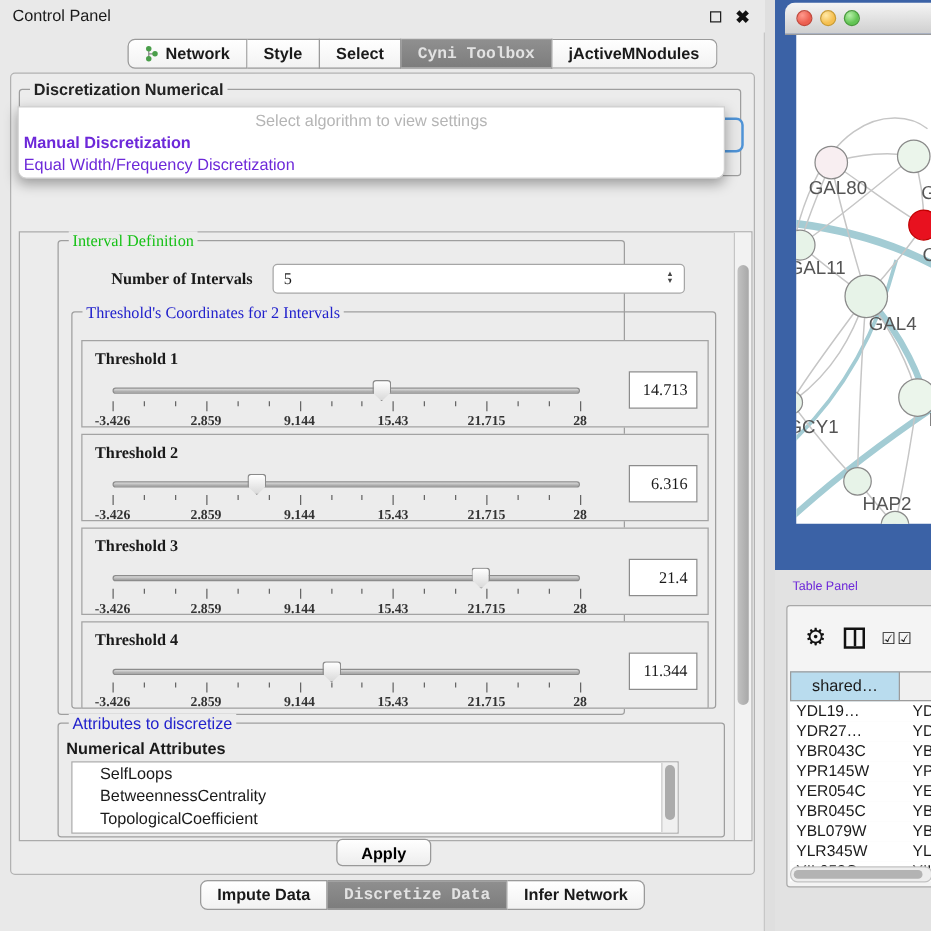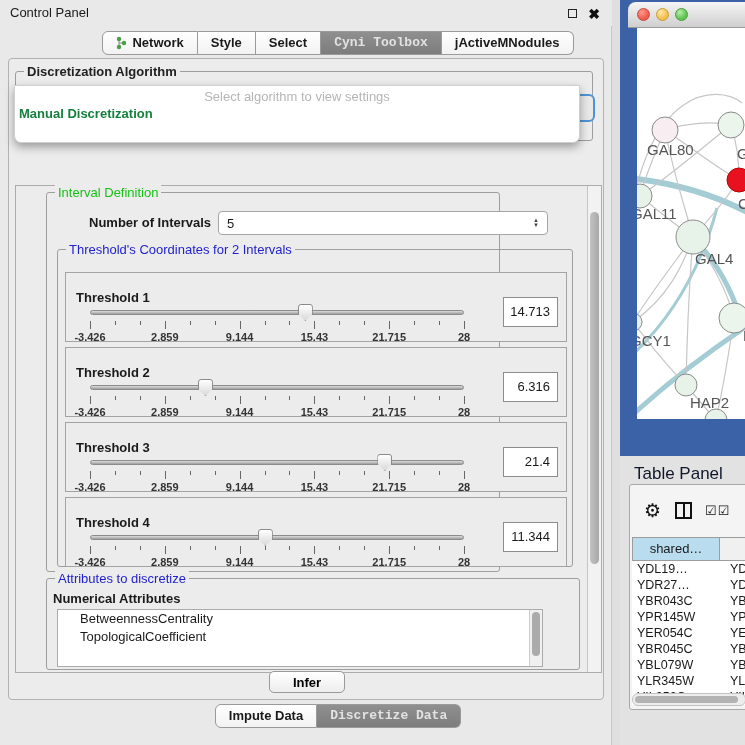--- a/index.html
+++ b/index.html
@@ -29,39 +29,39 @@
   .group-label { position:absolute; top:-8px; left:8px; background:#ececec; padding:0 3px; font-size:13px; }
   .group-label.dark { color:#222; font-weight:bold; }
   .group-label.green { color:#17c117; }
   .group-label.blue { color:#2222cc; }
 
   .algo-group { left:6px; top:12px; width:578px; height:70px; }
 
   .focus-frag { position:absolute; left:564px; top:35px; width:22px; height:28px; border:2px solid #4f93d6; border-radius:6px; background:#e8e8e8; z-index:5; }
   .popup { position:absolute; left:5px; top:26px; width:566px; height:58px; background:#ffffff; border:1px solid #cfcfcf; border-radius:0 0 7px 7px; box-shadow:0 4px 10px rgba(0,0,0,0.35); z-index:10; overflow:hidden; }
   .popup-placeholder { text-align:center; color:#b5b5b5; padding-top:3px; height:19px; }
-  .popup-opt { padding:1px 4px; height:18px; color:#15803d; }
+  .popup-opt { padding:1px 4px; height:18px; color:#6d28d9; }
 
   .table-data-group { left:12px; top:75px; width:572px; height:48px; }
   .combo { position:absolute; background:#ffffff; border:1px solid #a6a6a6; border-radius:4px; display:flex; align-items:center; padding:0 8px; }
   .combo .cval { flex:1; }
   .spin { display:flex; flex-direction:column; align-items:center; font-size:6px; line-height:5px; color:#444; }
   .td-combo { left:8px; top:16px; width:556px; height:25px; }
 
   .scrollpane { position:absolute; left:6px; top:126px; width:587px; height:488px; border:1px solid #ababab; background:#ececec; }
   .vscroll { position:absolute; right:0; top:0; width:14px; height:486px; background:#f2f2f2; border-left:1px solid #c5c5c5; }
   .vthumb { position:absolute; left:2px; top:26px; width:9px; height:352px; background:linear-gradient(90deg,#c2c2c2,#a8a8a8); border-radius:5px; }
 
-  .interval-group { left:30px; top:6px; width:454px; height:380px; }
+  .interval-group { left:30px; top:6px; width:454px; height:380px;font-family:Liberation Serif, serif; }
   .niv-label { position:absolute; left:42px; top:22px; font-weight:bold; }
   .niv-combo { left:171px; top:18px; width:330px; height:24px; }
   .thresh-group { left:10px; top:56px; width:516px; height:318px; }
 
   .tpanel { position:absolute; left:7px; width:502px; height:70px; background:#ececec; border:1px solid #a3a3a3; }
-  .tlabel { position:absolute; left:10px; top:17px; font-weight:bold; }
+  .tlabel { position:absolute; left:10px; top:6px; font-weight:bold; }
   .slider-zone { position:absolute; left:24px; top:32px; width:374px; height:36px; }
   .track { position:absolute; left:0; top:5px; width:100%; height:5px; background:linear-gradient(#dcdcdc,#9e9e9e); border:1px solid #8c8c8c; border-radius:3px; }
   .thumb { position:absolute; top:-1px; width:15px; height:17px; background:linear-gradient(#ffffff,#d9d9d9); border:1px solid #8a8a8a; clip-path:polygon(0 0,100% 0,100% 58%,50% 100%,0 58%); border-radius:3px; }
   .ticks { position:absolute; left:0; top:16px; width:100%; height:9px; }
   .tick { position:absolute; top:0; width:1px; background:#666; }
   .tick.major { height:8px; }
   .tick.minor { height:4px; }
   .ticklabels { position:absolute; left:0; top:26px; width:100%; height:12px; font-size:11px; font-weight:bold; color:#333; }
   .ticklabel { position:absolute; transform:translateX(-50%); white-space:nowrap; }
   .vbox { position:absolute; right:8px; top:24px; width:55px; height:30px; background:#ffffff; border:1px solid #8c8c8c; line-height:28px; text-align:right; padding-right:7px; font-size:13px; }
@@ -80,21 +80,21 @@
   .net-window { position:absolute; left:620px; top:0; width:125px; height:456px; background:#3b62a6; }
   .net-titlebar { position:absolute; left:8px; top:2px; width:117px; height:26px; background:linear-gradient(#f5f5f5,#cfcfcf); border-radius:8px 0 0 0; border-bottom:1px solid #9a9a9a; display:flex; align-items:center; padding-left:9px; gap:6px; }
   .light { width:13px; height:13px; border-radius:50%; display:inline-block; }
   .light.red { background:radial-gradient(circle at 35% 30%, #ff9a8d, #ec5f50 60%); border:1px solid #c14a3e; }
   .light.yellow { background:radial-gradient(circle at 35% 30%, #ffe9a8, #f5bf4f 60%); border:1px solid #c89b34; }
   .light.green { background:radial-gradient(circle at 35% 30%, #b6f0a8, #62c454 60%); border:1px solid #4a9a3e; }
   .net-canvas { position:absolute; left:17px; top:28px; width:108px; height:391px; background:#ffffff; }
 
   
   .table-panel { position:absolute; left:620px; top:456px; width:125px; height:289px; background:#e2e2e2; }
-  .tp-title { position:absolute; left:14px; top:8px; font-size:17px; color:#0f172a; }
+  .tp-title { position:absolute; left:14px; top:8px; font-size:10px; color:#6d28d9; }
   .tp-body { position:absolute; left:9px; top:28px; width:120px; height:226px; background:#f4f4f4; border:1px solid #a8a8a8; border-radius:3px; overflow:hidden; }
   .tp-toolbar { position:absolute; left:0; top:0; width:100%; height:50px; display:flex; align-items:center; }
   .gear { font-size:19px; color:#111; margin-left:14px; }
   .colicon { width:17px; height:17px; border:2px solid #111; margin-left:14px; position:relative; }
   .colicon::after { content:""; position:absolute; left:6px; top:0; width:2px; height:13px; background:#111; }
   .checks { font-size:13px; color:#111; margin-left:13px; letter-spacing:1px; }
   .tp-table { position:absolute; left:2px; top:52px; width:200px; }
   .tp-header { display:flex; height:24px; }
   .th { border:1px solid #9c9c9c; font-size:13px; text-align:center; line-height:22px; background:#f0f0f0; }
   .th.sel { background:#b9dcee; width:88px; }
@@ -136,28 +136,29 @@
       <div class="tab active">
         <span>Cyni Toolbox</span>
       </div>
       <div class="tab">
         <span>jActiveMNodules</span>
       </div>
     </div>
 
   <div class="content">
     <div class="group algo-group">
-      <span class="group-label dark">Discretization Algorithm</span>
+      <span class="group-label dark">Discretization Numerical</span>
     </div>
 
     <div class="focus-frag"></div>
 
     <div class="popup">
       <div class="popup-placeholder">Select algorithm to view settings</div>
       <div class="popup-opt bold">Manual Discretization</div>
+      <div class="popup-opt">Equal Width/Frequency Discretization</div>
     </div>
 
 
     <div class="scrollpane">
       <div class="group interval-group">
         <span class="group-label green">Interval Definition</span>
         <span class="niv-label">Number of Intervals</span>
         <div class="combo niv-combo">
           <span class="cval">5</span>
           <span class="spin">
@@ -305,44 +306,48 @@
                 <div class="vbox">11.344</div>
               </div>
             </div>
         </div>
       </div>
 
       <div class="group attr-group">
         <span class="group-label blue">Attributes to discretize</span>
         <div class="attr-sub">Numerical Attributes</div>
         <div class="attr-list" id="attr-list">
+            <div class="attr-item">SelfLoops</div>
             <div class="attr-item">BetweennessCentrality</div>
             <div class="attr-item">TopologicalCoefficient</div>
             <div class="list-vscroll">
               <div class="list-vthumb"></div>
             </div>
           </div>
       </div>
 
       <div class="vscroll">
           <div class="vthumb"></div>
         </div>
     </div>
 
     <div class="apply-row">
-      <button class="apply">Infer</button>
+      <button class="apply">Apply</button>
     </div>
   </div>
 
   <div class="bottom-tabs" id="bottom-tabs">
       <div class="tab">
         <span>Impute Data</span>
       </div>
       <div class="tab active">
         <span>Discretize Data</span>
+      </div>
+      <div class="tab">
+        <span>Infer Network</span>
       </div>
     </div>
 </div>
 
 <div class="net-window">
   <div class="net-titlebar">
     <span class="light red"></span>
     <span class="light yellow"></span>
     <span class="light green"></span>
   </div>

